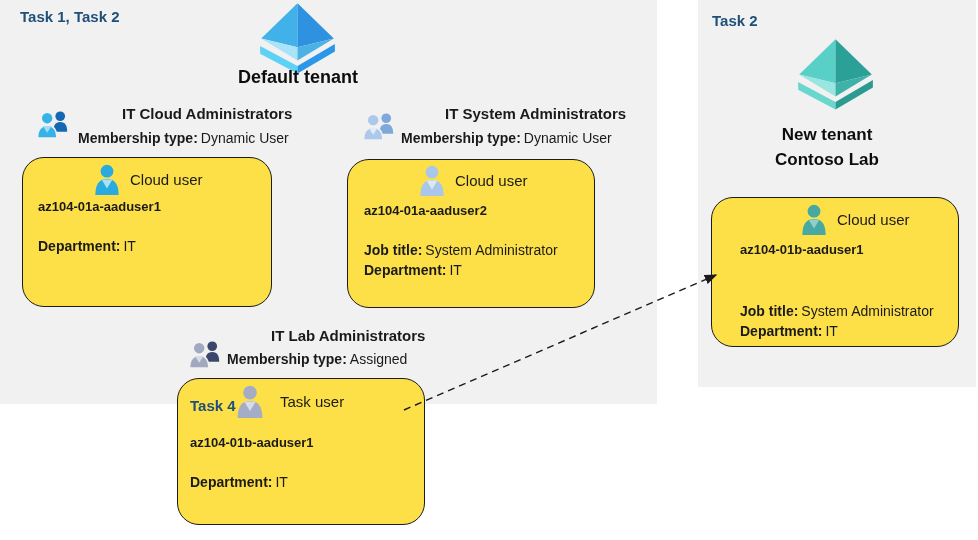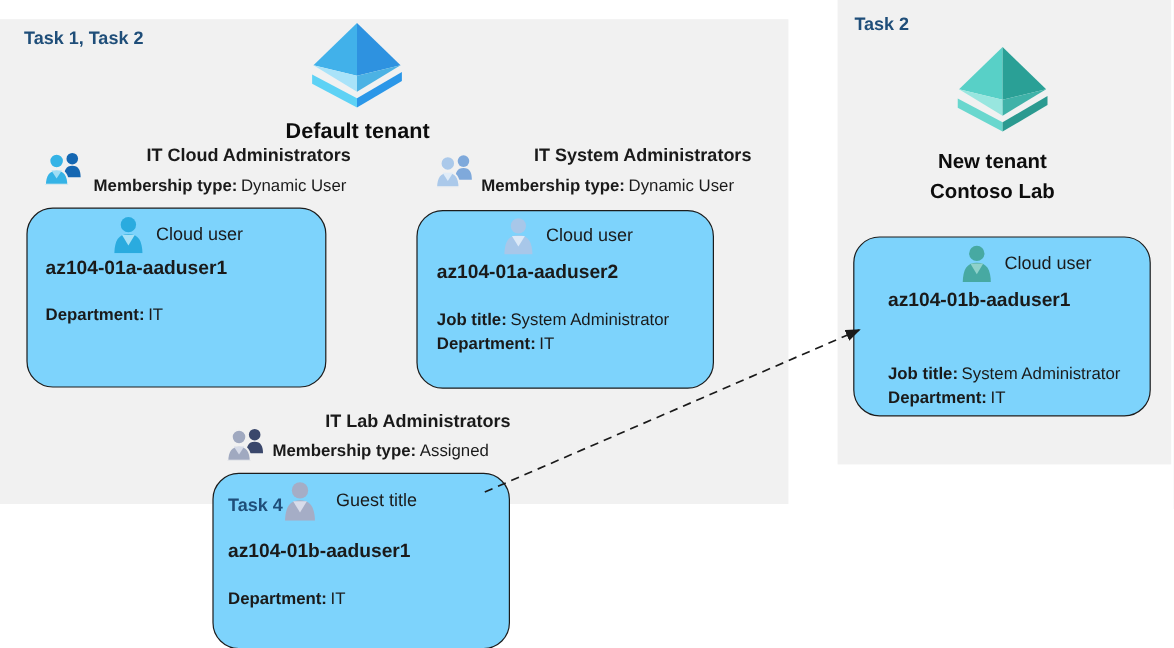--- a/index.html
+++ b/index.html
@@ -4,41 +4,41 @@
 <style>
   html,body { margin:0; padding:0; }
   body {
     width:978px; height:540px; position:relative;
     background:#ffffff; overflow:hidden;
     font-family:"Liberation Sans", sans-serif;
     color:#1a1a1a;
     -webkit-font-smoothing:antialiased;
   }
   .panel { position:absolute; background:var(--panel-bg,#f1f1f1); }
-  #left-panel  { left:0;   top:16px; width:657px; height:404px; }
+  #left-panel  { left:0;   top:0; width:657px; height:404px; }
   #right-panel { left:698px; top:0; width:278px; height:387px; }
 
   .abs { position:absolute; }
   .task-label { position:absolute; font-weight:bold; font-size:15px; color:var(--task-color,#1f4e79); white-space:nowrap; }
   .tenant-name { position:absolute; font-weight:bold; font-size:18px; color:#0d0d0d; text-align:center; white-space:nowrap; }
   .tenant-name.small { font-size:17px; }
 
   .group-title { position:absolute; font-weight:bold; font-size:15px; white-space:nowrap;margin-left:44px; }
   .membership  { position:absolute; font-size:14px; white-space:nowrap; }
   .membership b { font-size:14px; }
   .membership .val { margin-left:3px; }
 
   .card {
-    position:absolute; background:#7dd3fc;
+    position:absolute; background:#fde047;
     border:1.4px solid #1c1c1c; border-radius:22px;
   }
   .card .type-row { position:absolute; display:flex; align-items:center; gap:9px; }
   .card .type-label { font-size:15px; color:#1a1a1a; white-space:nowrap; }
   .card .inner-task { position:absolute; font-weight:bold; font-size:15px; color:var(--task-color,#1f4e79); white-space:nowrap; }
-  .username { position:absolute; font-weight:bold; font-size:16px; white-space:nowrap; }
+  .username { position:absolute; font-weight:bold; font-size:13px; white-space:nowrap; }
   .fields { position:absolute; font-size:14px; line-height:19.5px; }
   .fields .frow { white-space:nowrap; }
   .fields b { font-size:14px; }
   .fields .val { margin-left:3px; }
 
   svg { display:block; }
   #arrow-overlay { position:absolute; left:0; top:0; pointer-events:none; }
 </style>
 </head>
 <body>
@@ -50,21 +50,21 @@
   <div class="abs" style="left:259px; top:2px;">
     <svg width="77" height="75" viewBox="0 0 70 68">
       <polygon points="35,1 2,33 35,41" fill="#41b1ea"></polygon>
       <polygon points="35,1 68,33 35,41" fill="#2e92e0"></polygon>
       <polygon points="2,33 35,41 35,53" fill="#a9e3f9"></polygon>
       <polygon points="68,33 35,41 35,53" fill="#4cb2e4"></polygon>
       <polygon points="1,40 35,58 35,65 1,47" fill="#5ed2f5"></polygon>
       <polygon points="35,58 69,38 69,45 35,65" fill="#2b97e8"></polygon>
     </svg>
   </div>
-  <div class="tenant-name" style="left:198px; top:67px; width:200px;margin-top:16px;">Default tenant</div>
+  <div class="tenant-name" style="left:198px; top:67px; width:200px;">Default tenant</div>
 
   <div class="abs" style="left:36px; top:109px;">
     <svg width="33" height="29" viewBox="0 0 34 30">
       <circle cx="25" cy="7.5" r="5" fill="#1567b2"></circle>
       <path d="M25 13.5 C 19.5 13.5 18 17.5 17.9 23.5 L 32.2 23.5 C 32.1 17.5 30.5 13.5 25 13.5 Z" fill="#1567b2"></path>
       <circle cx="11.5" cy="9.5" r="6.2" fill="#35b3e6" stroke="#f1f1f1" stroke-width="1.6"></circle>
       <path d="M11.5 17 C 3.8 17 1.6 22.5 1.5 30 L 21.5 30 C 21.4 22.5 19.2 17 11.5 17 Z" fill="#35b3e6" stroke="#f1f1f1" stroke-width="1.6"></path>
       <path d="M7 17.6 L11.5 24.6 L16 17.6 Z" fill="#9fdef5"></path>
     </svg>
   </div>
@@ -139,21 +139,21 @@
   <div class="card" style="left:177px; top:378px; width:246px; height:145px;">
     <div class="inner-task" style="left:12px; top:18px;">Task 4</div>
     <div class="type-row" style="left:57px; top:6px;">
       <span>
         <svg width="30" height="33" viewBox="0 0 28 31">
           <circle cx="14" cy="7.2" r="6.4" fill="#a5adc6"></circle>
           <path d="M14 15 C 5.5 15 2.5 21 2.3 31 L 25.7 31 C 25.5 21 22.5 15 14 15 Z" fill="#a5adc6"></path>
           <path d="M8.6 15.6 L14 24.5 L19.4 15.6 Z" fill="#d8dcea"></path>
         </svg>
       </span>
-      <span class="type-label" style="margin-left:6px;">Guest title</span>
+      <span class="type-label" style="margin-left:6px;">Task user</span>
     </div>
     <div class="username" style="left:12px; top:56px;">az104-01b-aaduser1</div>
     <div class="fields" style="left:12px; top:94px;">
       <div class="frow"><b>Department:</b><span class="val">IT</span></div>
     </div>
   </div>
 
 </div>
 
 <div id="right-panel" class="panel">

